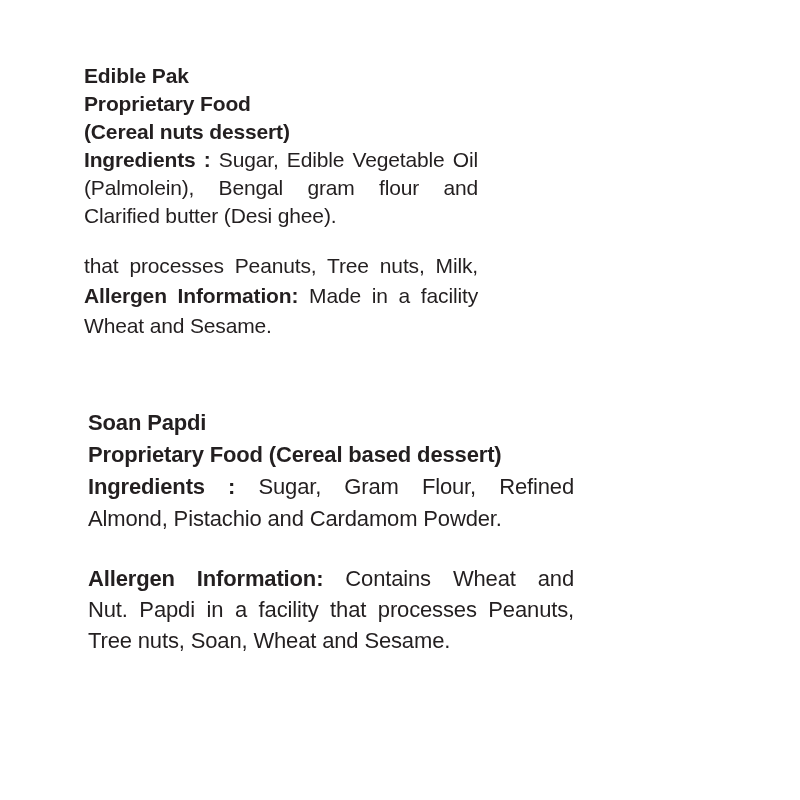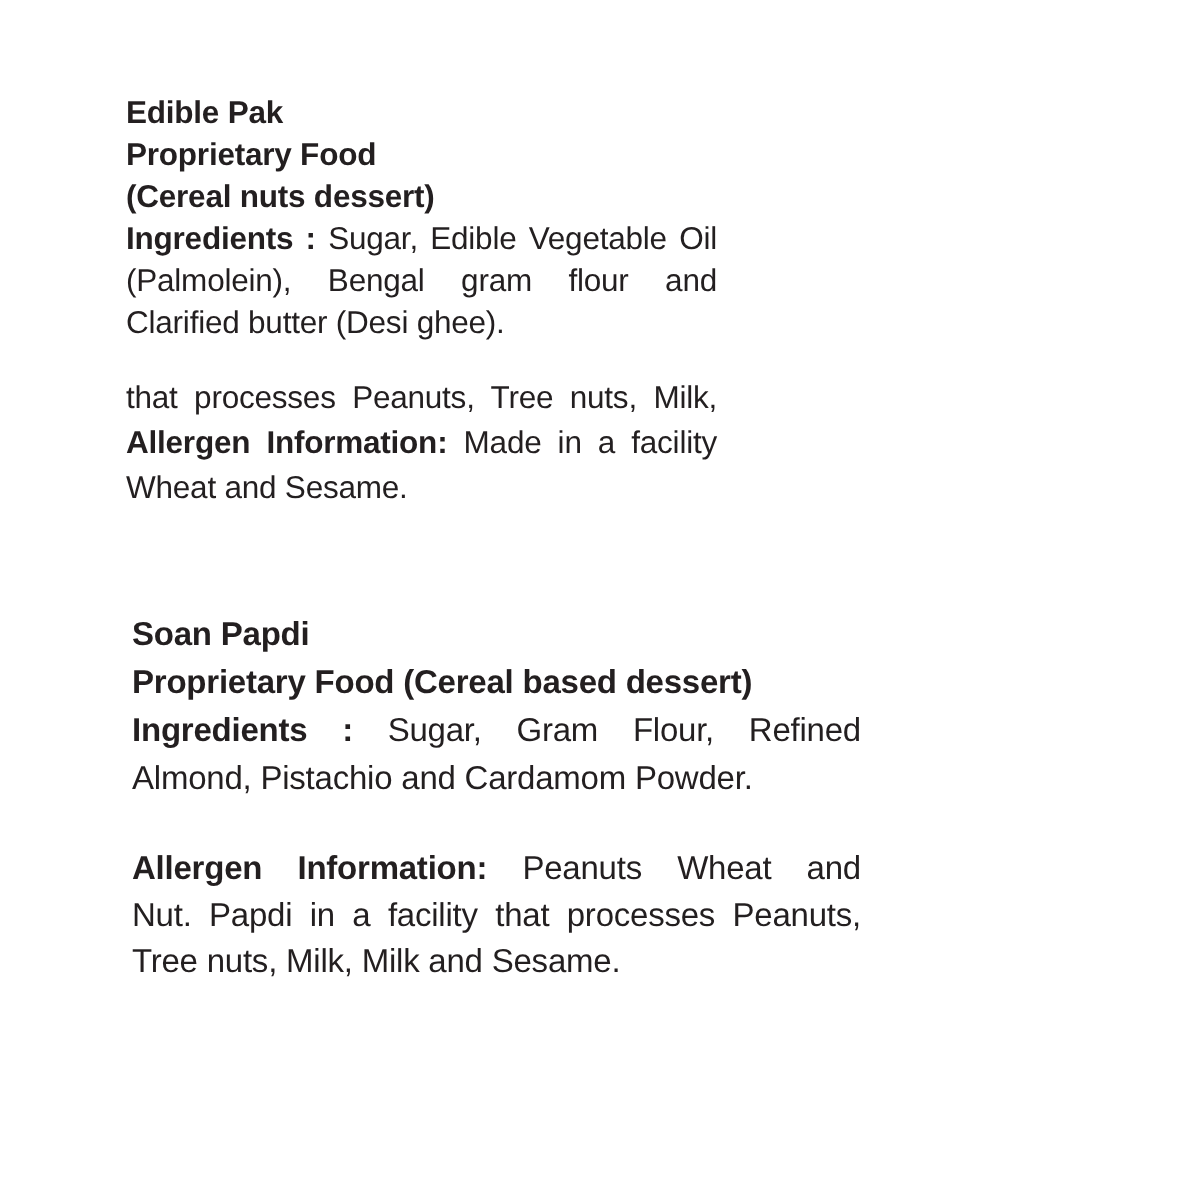--- a/index.html
+++ b/index.html
@@ -76,17 +76,17 @@
 <section class="block block-2">
   <div class="line b">Soan Papdi</div>
   <div class="line b">Proprietary Food (Cereal based dessert)</div>
 
   <div>
     <div class="line jl"><span class="b">Ingredients :</span><span> Sugar, Gram Flour, Refined</span></div>
     <div class="line">Almond, Pistachio and Cardamom Powder.</div>
   </div>
 
   <div class="allerg">
-    <div class="line jl"><span class="b">Allergen Information:</span><span> Peanuts Wheat and</span></div>
+    <div class="line jl"><span class="b">Allergen Information:</span><span> Contains Wheat and</span></div>
     <div class="line jl">Nut. Papdi in a facility that processes Peanuts,</div>
-    <div class="line">Tree nuts, Milk, Milk and Sesame.</div>
+    <div class="line">Tree nuts, Soan, Wheat and Sesame.</div>
   </div>
 </section>
 
 </body></html>

